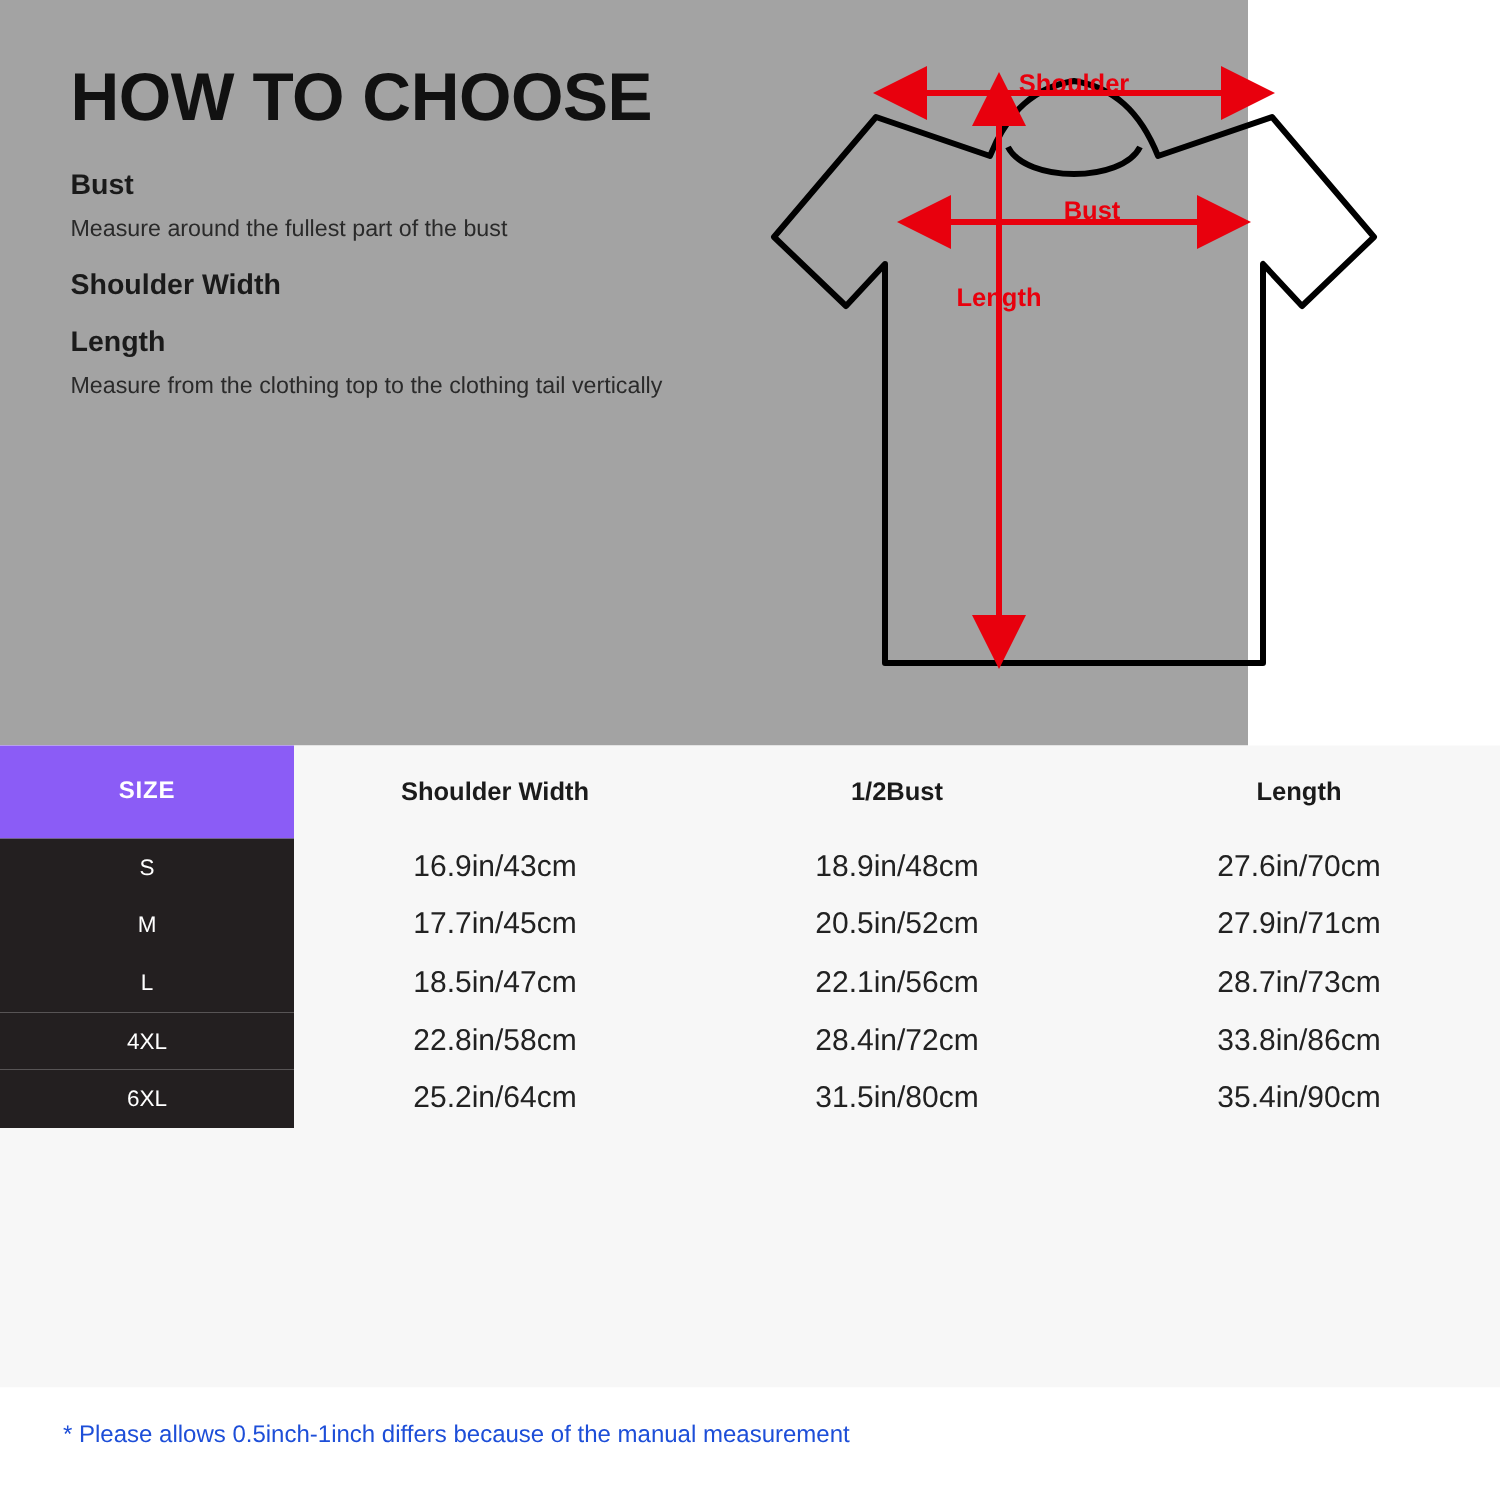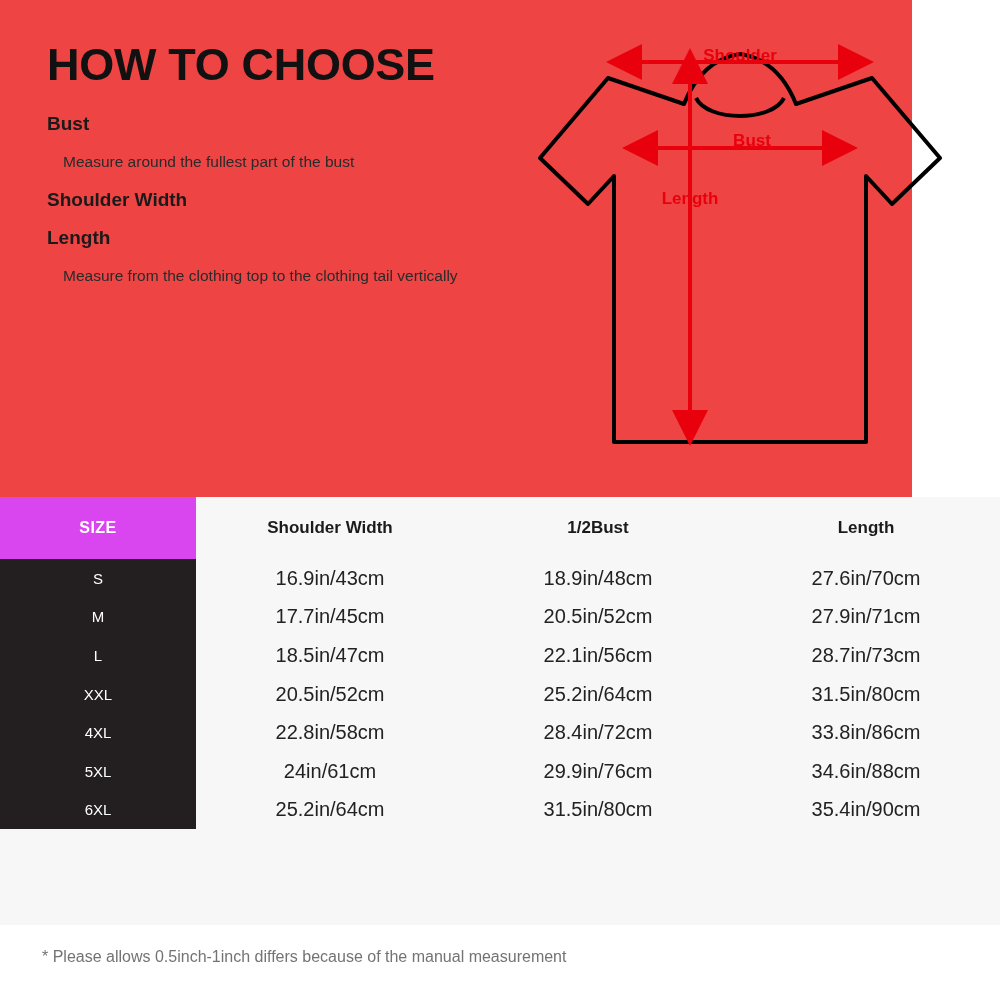--- a/index.html
+++ b/index.html
@@ -17,22 +17,22 @@
   .page {
     position: relative;
     width: 1000px;
     height: 1000px;
   }
 
   
   .top {
     position: relative;
     height: 497px;
-    width: 912px;
-    background: #ef4444;
+    width: 832px;
+    background: #a3a3a3;
   }
   .info {
     position: absolute;
     left: 47px;
     top: 38px;
     width: 440px;
   }
   .title {
     font-size: 45px;
     font-weight: bold;
@@ -46,26 +46,26 @@
   .block-title {
     font-size: 19px;
     font-weight: bold;
     color: #1a1a1a;
     margin: 0 0 7px 0;
   }
   .block-text {
     font-size: 15.5px;
     line-height: 1.42;
     color: #2a2a2a;
-    margin: 16px;
+    margin: 0;
   }
 
   .shirt-wrap {
     position: absolute;
-    left: 500px;
+    left: 476px;
     top: 18px;
     width: 480px;
     height: 460px;
   }
   .shirt-wrap svg { display: block; }
 
   
   .table-area {
     position: absolute;
     left: 0;
@@ -88,41 +88,41 @@
     padding: 0;
     height: 38.6px;
   }
   table.size-table thead th {
     height: 62px;
     font-weight: bold;
     font-size: 17px;
     color: #1b1b1b;
   }
   table.size-table thead th.size-head {
-    background: #d946ef;
+    background: #8b5cf6;
     color: #ffffff;
     font-size: 16px;
     letter-spacing: 0.5px;
   }
   table.size-table tbody td.size-cell {
     background: #231f20;
     color: #ffffff;
     font-size: 15px;
   }
   col.c-size { width: 196px; }
   col.c-sh { width: 268px; }
   col.c-bust { width: 268px; }
   col.c-len { width: 268px; }
 
   .footnote {
     position: absolute;
     left: 42px;
     top: 948px;
     font-size: 16px;
-    color: #737373;
+    color: #1d4ed8;
     white-space: nowrap;
   }
   .bottom-fill {
     position: absolute;
     left: 0;
     top: 925px;
     width: 1000px;
     height: 75px;
     background: #ffffff;
   }
@@ -231,38 +231,26 @@
           <td>20.5in/52cm</td>
           <td>27.9in/71cm</td>
         </tr>
         <tr>
           <td class="size-cell">L</td>
           <td>18.5in/47cm</td>
           <td>22.1in/56cm</td>
           <td>28.7in/73cm</td>
         </tr>
         <tr>
-          <td class="size-cell">XXL</td>
-          <td>20.5in/52cm</td>
-          <td>25.2in/64cm</td>
-          <td>31.5in/80cm</td>
-        </tr>
-        <tr>
           <td class="size-cell">4XL</td>
           <td>22.8in/58cm</td>
           <td>28.4in/72cm</td>
           <td>33.8in/86cm</td>
         </tr>
         <tr>
-          <td class="size-cell">5XL</td>
-          <td>24in/61cm</td>
-          <td>29.9in/76cm</td>
-          <td>34.6in/88cm</td>
-        </tr>
-        <tr>
           <td class="size-cell">6XL</td>
           <td>25.2in/64cm</td>
           <td>31.5in/80cm</td>
           <td>35.4in/90cm</td>
         </tr>
       </tbody>
     </table>
   </div>
 
   <div class="bottom-fill"></div>

